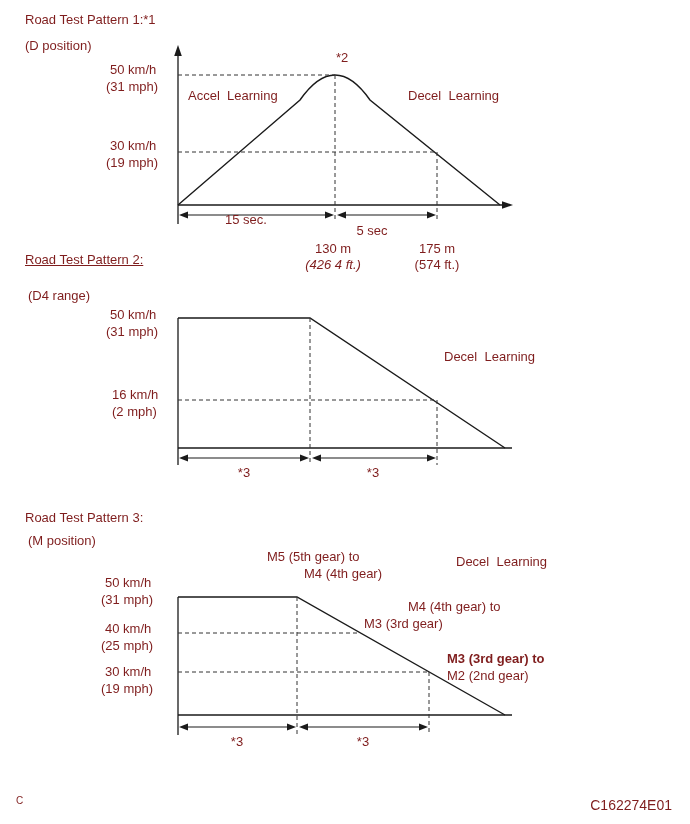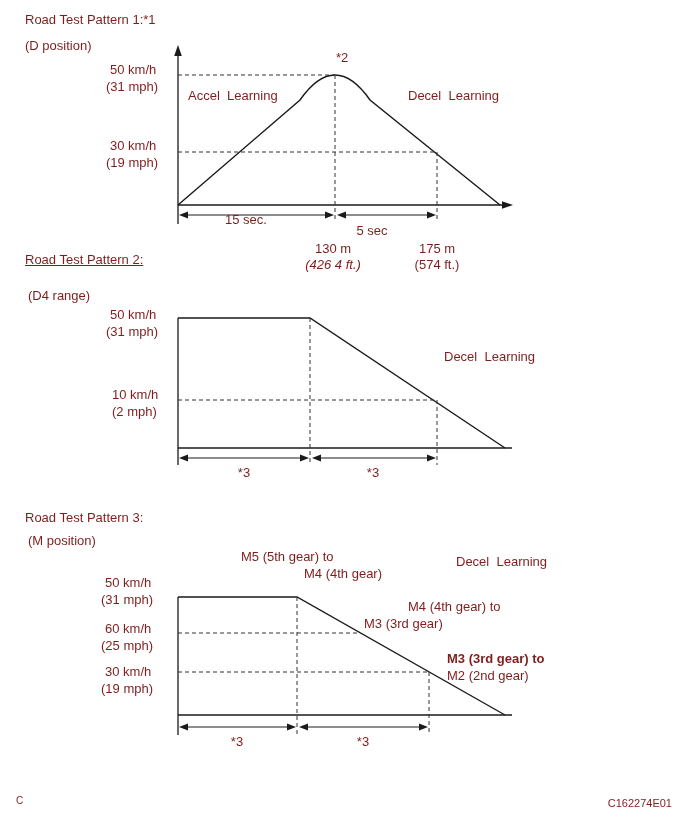--- a/index.html
+++ b/index.html
@@ -15,21 +15,21 @@
   }
   .lbl {
     position: absolute;
     font-size: 13px;
     line-height: 1.25;
     white-space: pre;
     color: #7f1d1d;
   }
   .c { transform: translateX(-50%); }
   .sm { font-size: 10px; }
-  .xs { font-size: 11px; }
+  .xs { font-size: 14px; }
   svg.linework { position: absolute; left: 0; top: 0; }
 </style>
 </head>
 <body>
 
 <div class="page">
 
   <svg class="linework" width="690" height="824" viewBox="0 0 690 824">
 
     <g fill="none" stroke="#1a1a1a" stroke-width="1.3">
@@ -115,34 +115,34 @@
   <div class="lbl c" style="left:372px; top:223px;">5 sec</div>
   <div class="lbl c" style="left:333px; top:241px;">130 m</div>
   <div class="lbl c" style="left:333px; top:257px;font-style:italic;">(426 4 ft.)</div>
   <div class="lbl c" style="left:437px; top:241px;">175 m</div>
   <div class="lbl c" style="left:437px; top:257px;">(574 ft.)</div>
 
   <div class="lbl" style="left:25px; top:252px;text-decoration:underline;">Road Test Pattern 2:</div>
   <div class="lbl" style="left:28px; top:288px;">(D4 range)</div>
   <div class="lbl" style="left:110px; top:307px;">50 km/h</div>
   <div class="lbl" style="left:106px; top:324px;">(31 mph)</div>
-  <div class="lbl" style="left:112px; top:387px;">10 km/h</div>
+  <div class="lbl" style="left:112px; top:387px;">16 km/h</div>
   <div class="lbl" style="left:112px; top:404px;">(2 mph)</div>
   <div class="lbl" style="left:444px; top:349px;">Decel  Learning</div>
   <div class="lbl c" style="left:244px; top:465px;">*3</div>
   <div class="lbl c" style="left:373px; top:465px;">*3</div>
 
   <div class="lbl" style="left:25px; top:510px;">Road Test Pattern 3:</div>
   <div class="lbl" style="left:28px; top:526px;margin-top:7px;">(M position)</div>
-  <div class="lbl" style="left:241px; top:549px;">M5 (5th gear) to</div>
+  <div class="lbl" style="left:267px; top:549px;">M5 (5th gear) to</div>
   <div class="lbl" style="left:256px; top:566px;margin-left:48px;">M4 (4th gear)</div>
   <div class="lbl" style="left:456px; top:554px;">Decel  Learning</div>
   <div class="lbl" style="left:105px; top:575px;">50 km/h</div>
   <div class="lbl" style="left:101px; top:592px;">(31 mph)</div>
-  <div class="lbl" style="left:105px; top:621px;">60 km/h</div>
+  <div class="lbl" style="left:105px; top:621px;">40 km/h</div>
   <div class="lbl" style="left:101px; top:638px;">(25 mph)</div>
   <div class="lbl" style="left:105px; top:664px;">30 km/h</div>
   <div class="lbl" style="left:101px; top:681px;">(19 mph)</div>
   <div class="lbl" style="left:364px; top:599px;margin-left:44px;">M4 (4th gear) to</div>
   <div class="lbl" style="left:364px; top:616px;">M3 (3rd gear)</div>
   <div class="lbl" style="left:447px; top:651px;font-weight:bold;">M3 (3rd gear) to</div>
   <div class="lbl" style="left:447px; top:668px;">M2 (2nd gear)</div>
   <div class="lbl c" style="left:237px; top:734px;">*3</div>
   <div class="lbl c" style="left:363px; top:734px;">*3</div>
 

